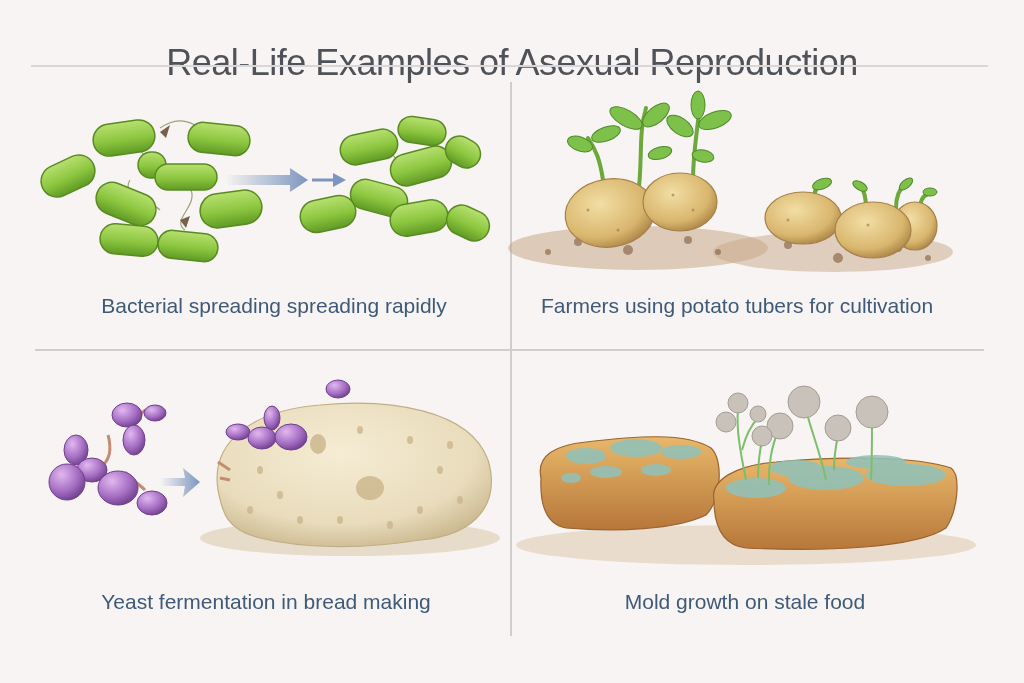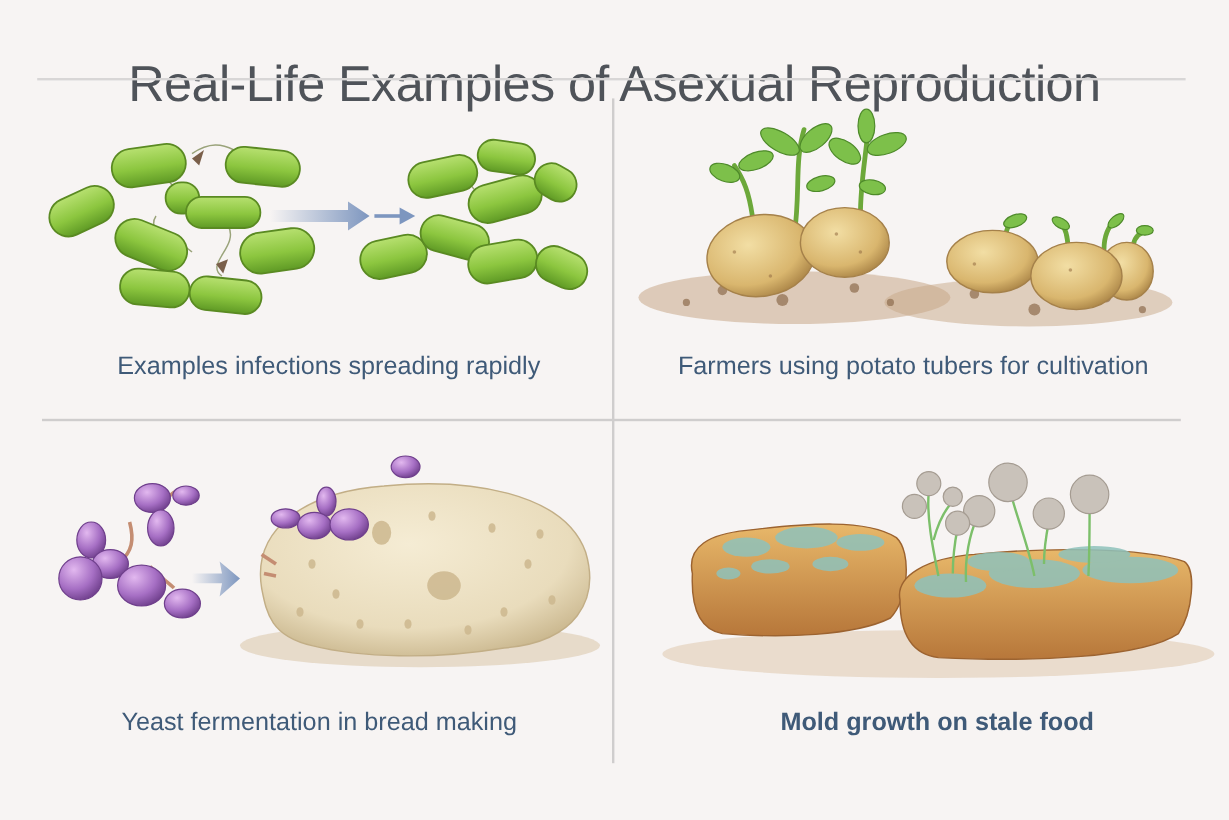--- a/index.html
+++ b/index.html
@@ -4,21 +4,21 @@
 <style>
   html, body { margin: 0; padding: 0; }
   body {
     width: 1024px; height: 683px; overflow: hidden;
     background: #f7f4f3;
     font-family: "Liberation Sans", "DejaVu Sans", sans-serif;
     position: relative;
   }
   .title {
     position: absolute; left: 0; top: 18px; width: 1024px;
-    text-align: center; font-size: 42px; color: #4f5359;
+    text-align: center; font-size: 36px; color: #4f5359;
     font-family: "Liberation Sans", sans-serif; letter-spacing: -0.5px;
     font-weight: normal;
   }
   .title-rule {
     position: absolute; left: 31px; top: 65px; width: 957px; height: 2px;
     background: #d8d6d6;
   }
   .vdiv { position: absolute; left: 510px; top: 82px; width: 2px; height: 554px; background: #cfcdcd; }
   .hdiv { position: absolute; left: 35px; top: 349px; width: 949px; height: 2px; background: #cfcdcd; }
   .panel { position: absolute; }
@@ -82,24 +82,24 @@
       <rect x="445" y="58" width="36" height="28" rx="14" transform="rotate(30 463 72)"></rect>
       <rect x="300" y="118" width="56" height="32" rx="16" transform="rotate(-12 328 134)"></rect>
       <rect x="350" y="103" width="58" height="30" rx="15" transform="rotate(15 379 118)"></rect>
       <rect x="390" y="122" width="58" height="32" rx="16" transform="rotate(-10 419 138)"></rect>
       <rect x="446" y="128" width="44" height="30" rx="15" transform="rotate(25 468 143)"></rect>
     </g>
     <polygon points="225,95 290,95 290,88 308,100 290,112 290,105 225,105" fill="url(#arr1)"></polygon>
     <path d="M312 100 L335 100" stroke="#7d96bf" stroke-width="3"></path>
     <polygon points="333,93 346,100 333,107" fill="#7d96bf"></polygon>
   </svg>
-  <div class="caption" style="left:0;top:214px;width:548px;">Examples infections spreading rapidly</div>
-</div>
-
-<div class="panel" style="left:512px;top:80px;width:512px;height:270px;">
+  <div class="caption" style="left:0;top:214px;width:548px;">Bacterial spreading spreading rapidly</div>
+</div>
+
+<div class="panel" style="left:488px;top:80px;width:512px;height:270px;">
   <svg width="512" height="200" style="left:0;top:0">
     <defs>
       <radialGradient id="pot" cx="0.4" cy="0.35" r="0.7">
         <stop offset="0" stop-color="#f2dea4"></stop>
         <stop offset="0.7" stop-color="#d9b66e"></stop>
         <stop offset="1" stop-color="#a88245"></stop>
       </radialGradient>
     </defs>
     <ellipse cx="150" cy="168" rx="130" ry="22" fill="#c8a888" opacity="0.55"></ellipse>
     <ellipse cx="345" cy="172" rx="120" ry="20" fill="#c8a888" opacity="0.5"></ellipse>
@@ -213,21 +213,21 @@
       <ellipse cx="272" cy="58" rx="8" ry="12"></ellipse>
       <ellipse cx="262" cy="78" rx="14" ry="11"></ellipse>
       <ellipse cx="291" cy="77" rx="16" ry="13"></ellipse>
       <ellipse cx="338" cy="29" rx="12" ry="9"></ellipse>
     </g>
     <polygon points="160,118 185,118 183,108 200,122 183,137 185,126 160,126" fill="url(#arr2)"></polygon>
   </svg>
   <div class="caption" style="left:0;top:238px;width:532px;">Yeast fermentation in bread making</div>
 </div>
 
-<div class="panel" style="left:532px;top:352px;width:436px;height:331px;font-weight:bold;">
+<div class="panel" style="left:496px;top:352px;width:436px;height:331px;">
   <svg width="512" height="215" style="left:0;top:8px">
     <defs>
       <linearGradient id="brd" x1="0" y1="0" x2="0" y2="1">
         <stop offset="0" stop-color="#e8b86a"></stop>
         <stop offset="1" stop-color="#b7773a"></stop>
       </linearGradient>
     </defs>
     <ellipse cx="250" cy="185" rx="230" ry="20" fill="#d9bfa0" opacity="0.45"></ellipse>
     <path d="M45 118 C40 95 60 85 90 82 C140 76 190 72 215 88 C228 100 225 140 210 155 C180 170 120 172 70 168 C48 164 44 140 45 118 Z" fill="url(#brd)" stroke="#9c6330" stroke-width="1.2"></path>
     <path d="M218 140 C214 120 240 105 280 102 C340 96 420 96 455 108 C465 115 462 150 450 168 C420 188 330 192 250 188 C226 185 218 165 218 140 Z" fill="url(#brd)" stroke="#9c6330" stroke-width="1.2"></path>

